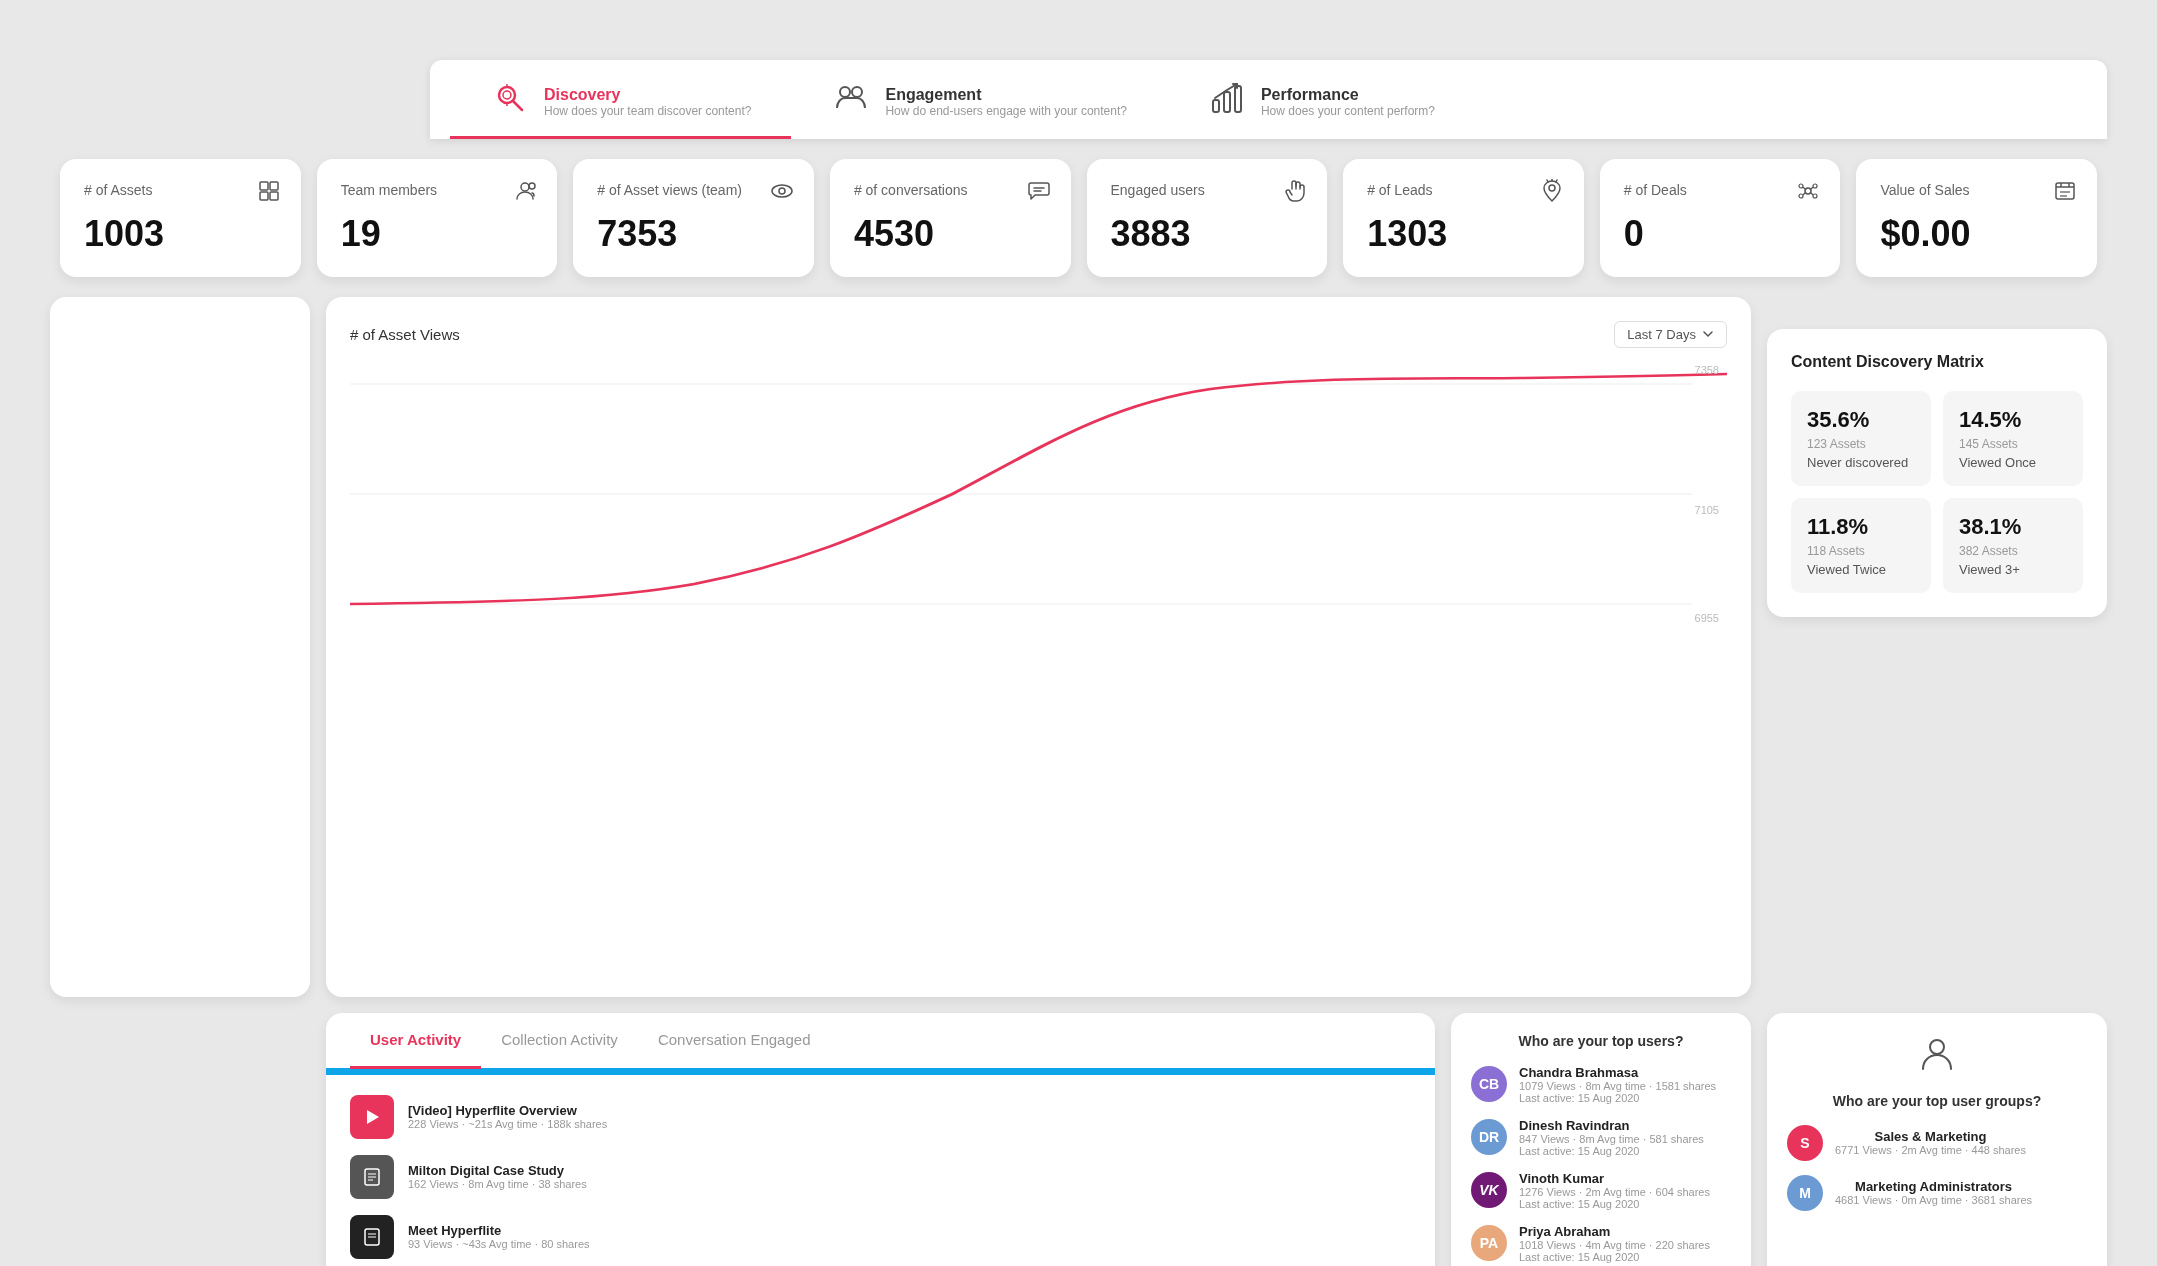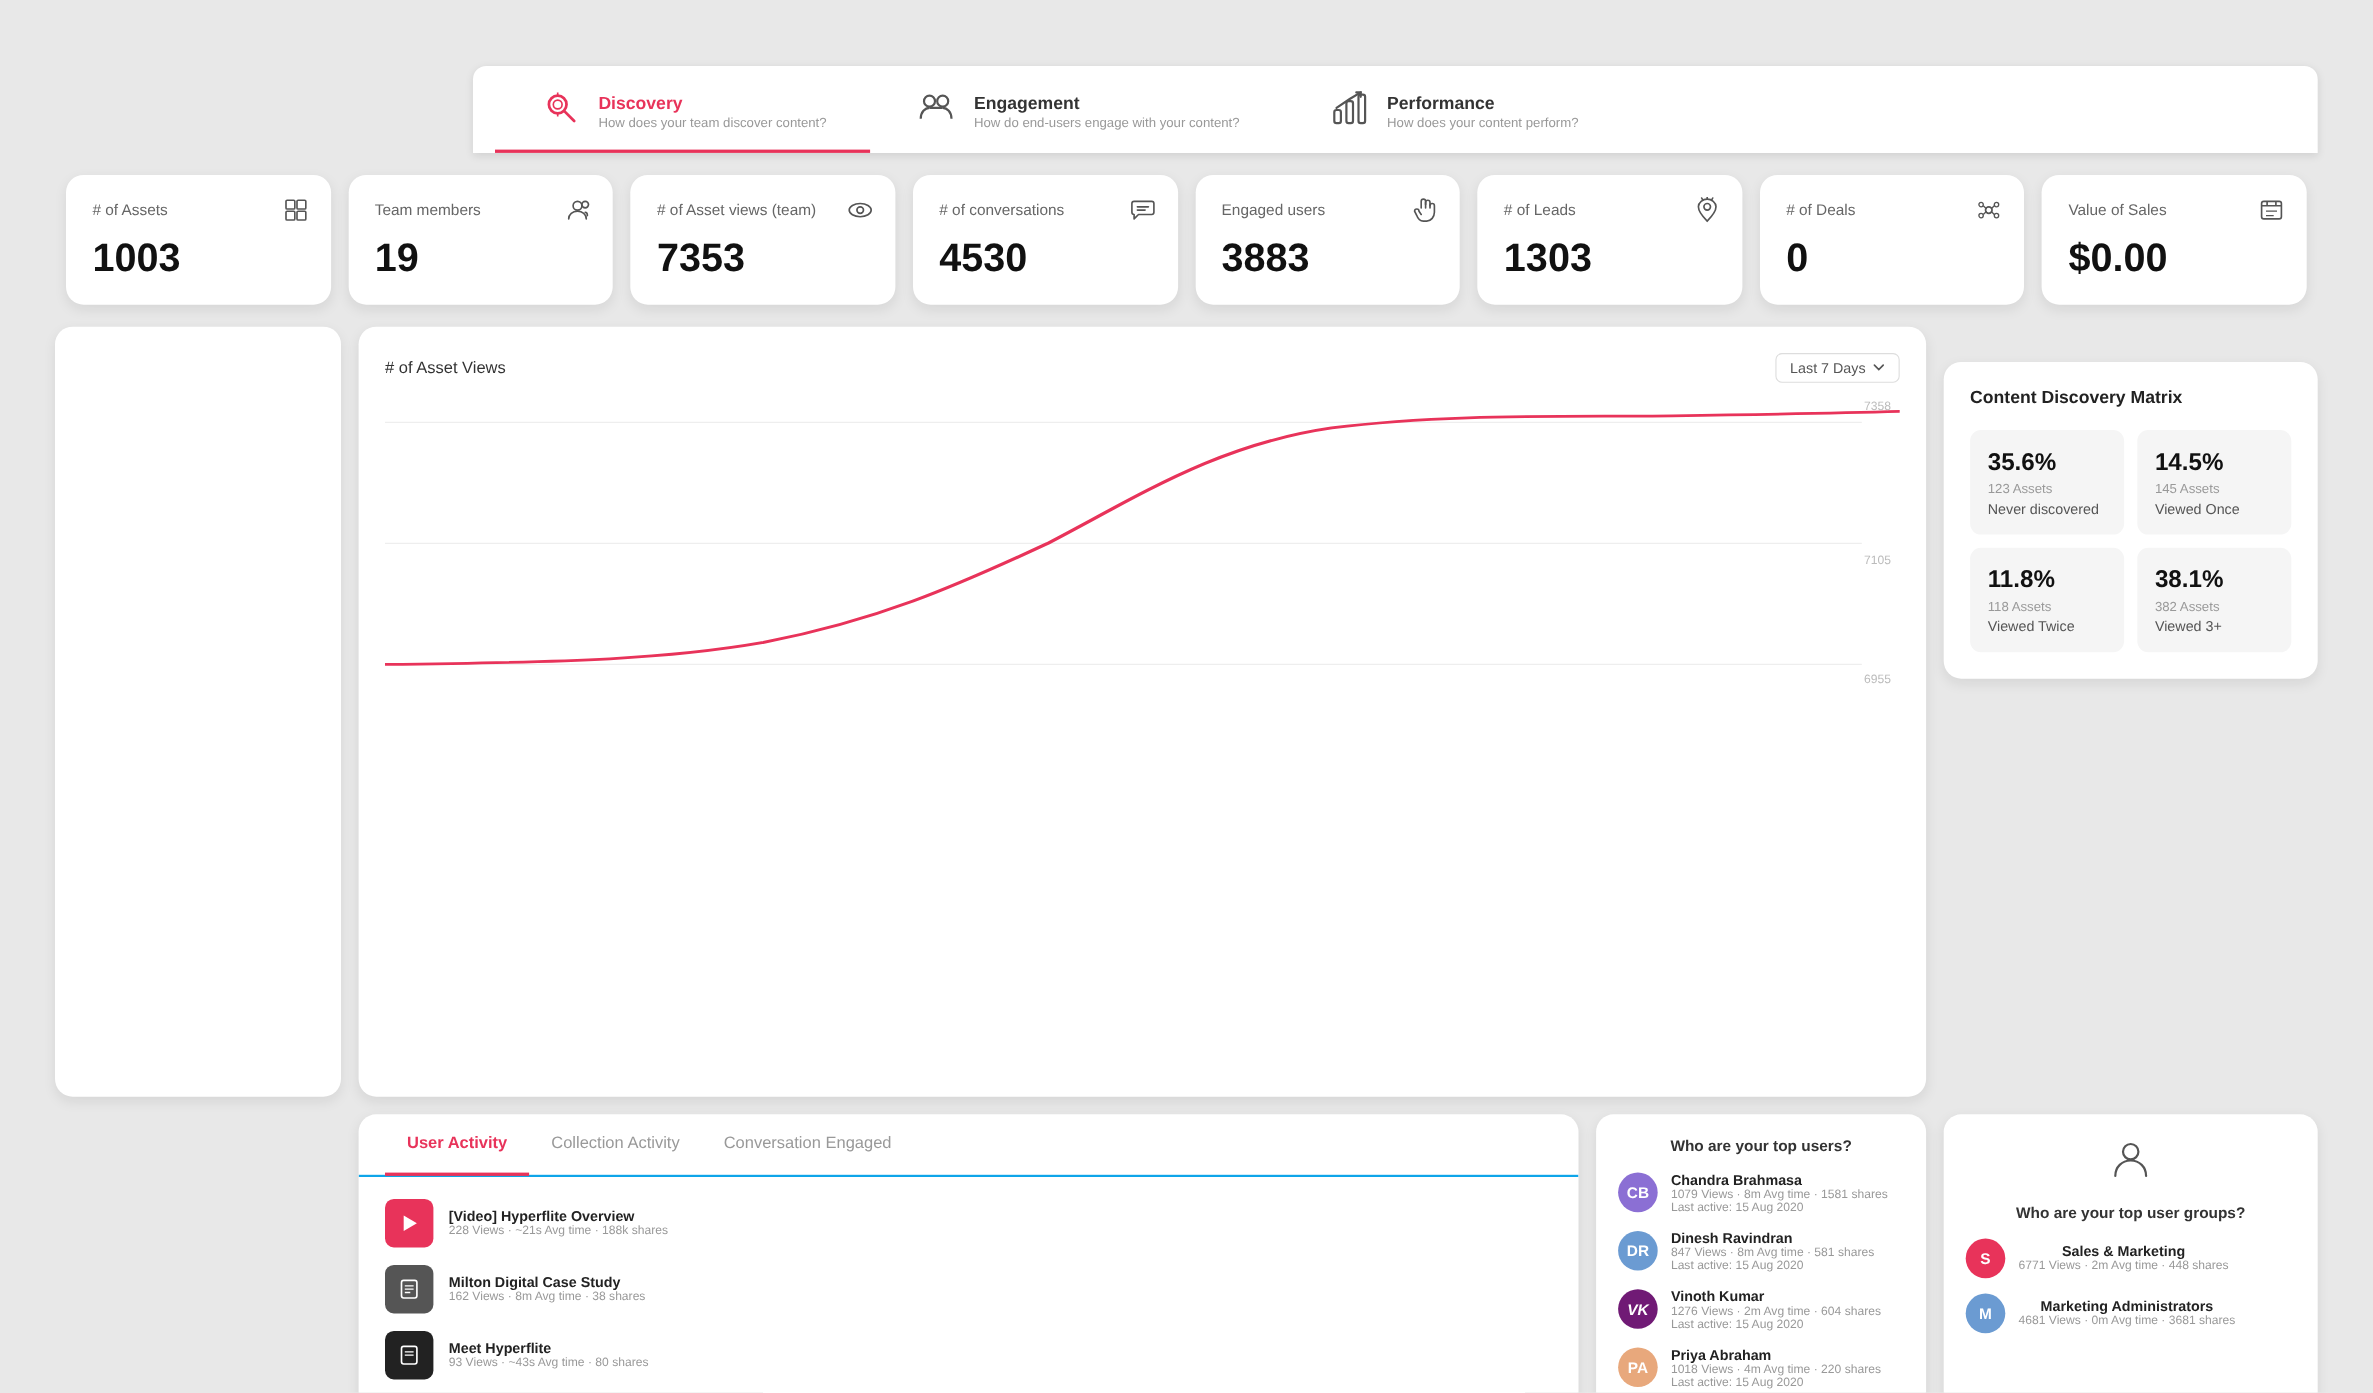--- a/index.html
+++ b/index.html
@@ -271,21 +271,21 @@
       background: white;
       border-radius: 16px;
       flex: 1;
       padding: 0;
       box-shadow: 0 4px 12px rgba(0,0,0,0.08);
       overflow: hidden;
     }
 
     .activity-tabs {
       display: flex;
-      border-bottom: 2px solid #0ea5e9;
+      border-bottom: 7px solid #0ea5e9;
       padding: 0 24px;
     }
 
     .activity-tab {
       padding: 18px 20px;
       font-size: 15px;
       color: #999;
       cursor: pointer;
       border-bottom: 3px solid transparent;
       margin-bottom: -1px;

